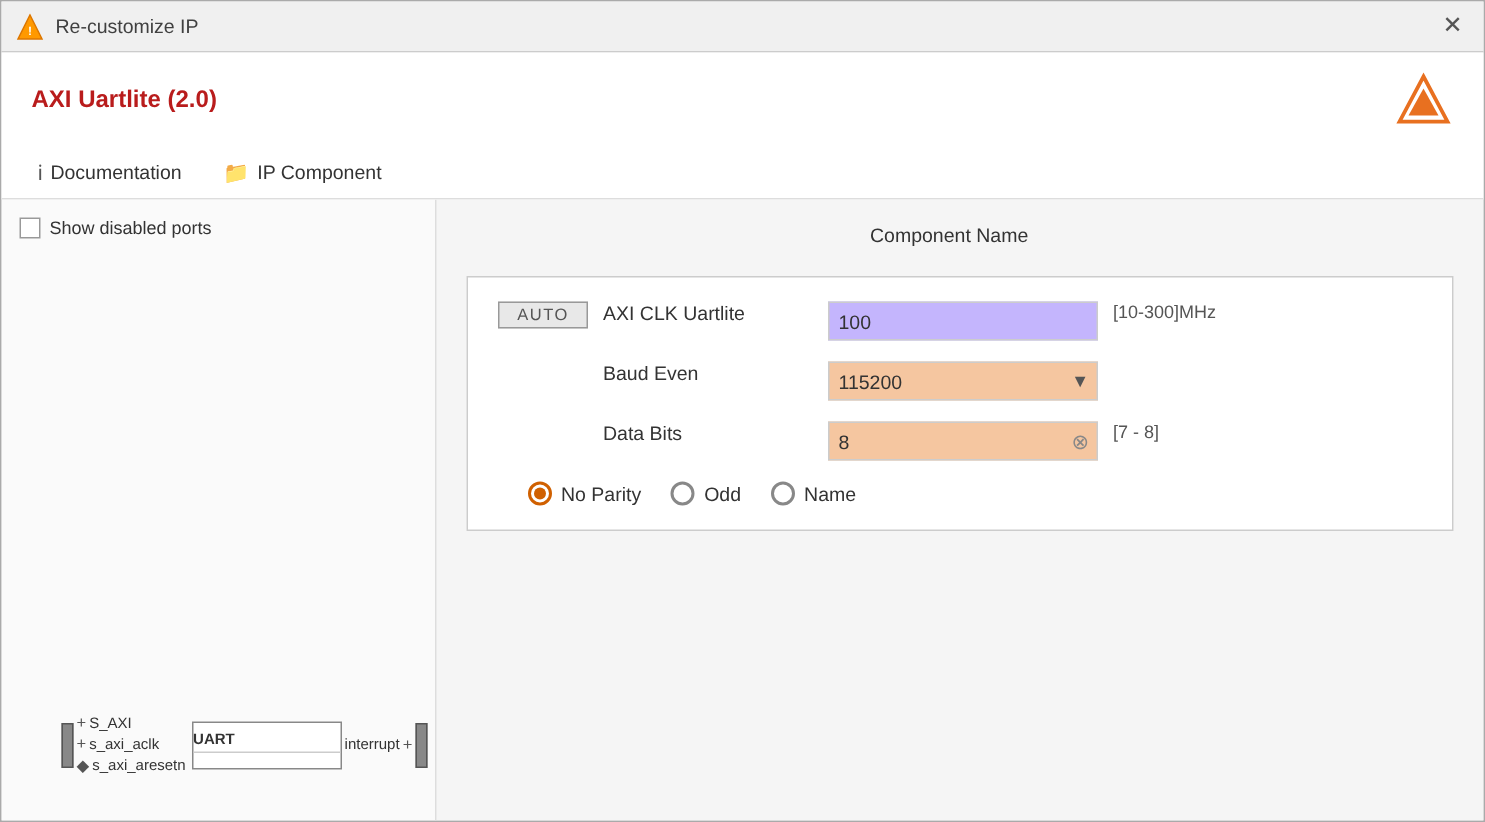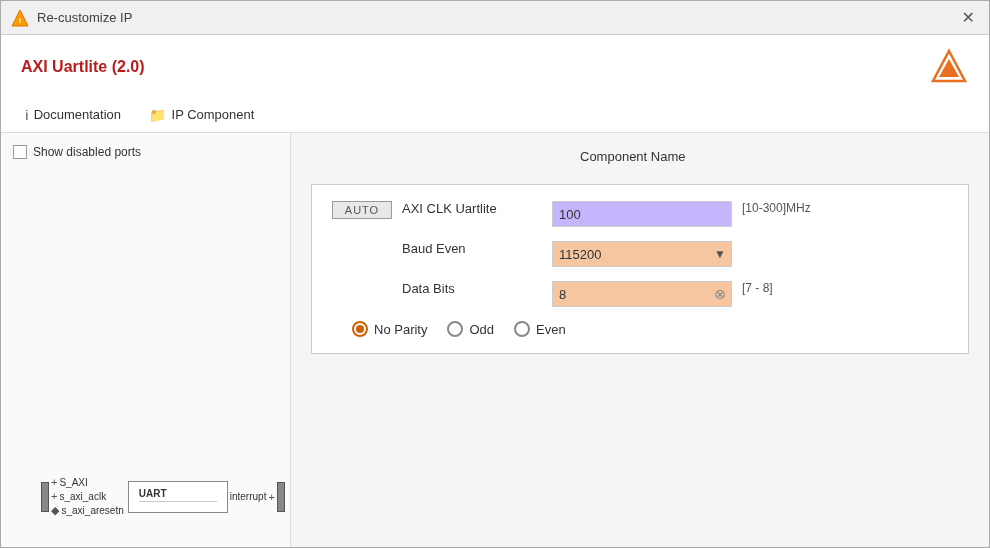--- a/index.html
+++ b/index.html
@@ -139,21 +139,21 @@
       font-size: 10px;
       color: #333;
     }
     .port-symbol {
       color: #555;
       font-size: 11px;
     }
     .block-body {
       border: 1.5px solid #888;
       background: #fff;
-      padding: 6px 10px;
+      padding: 6px 0;
       min-width: 100px;
     }
     .block-title {
       font-size: 10px;
       font-weight: bold;
       color: #333;
       border-bottom: 1px solid #ccc;
       padding-bottom: 2px;
       margin-bottom: 4px;
     }
@@ -478,20 +478,20 @@
               <span>No Parity</span>
             </label>
 
             <label class="radio-option">
               <div class="radio-circle"></div>
               <span>Odd</span>
             </label>
 
             <label class="radio-option">
               <div class="radio-circle"></div>
-              <span>Even</span>
+              <span>Name</span>
             </label>
           </div>
         </div>
       </div>
     </div>
   </div>
 </div>
 
 </body></html>

